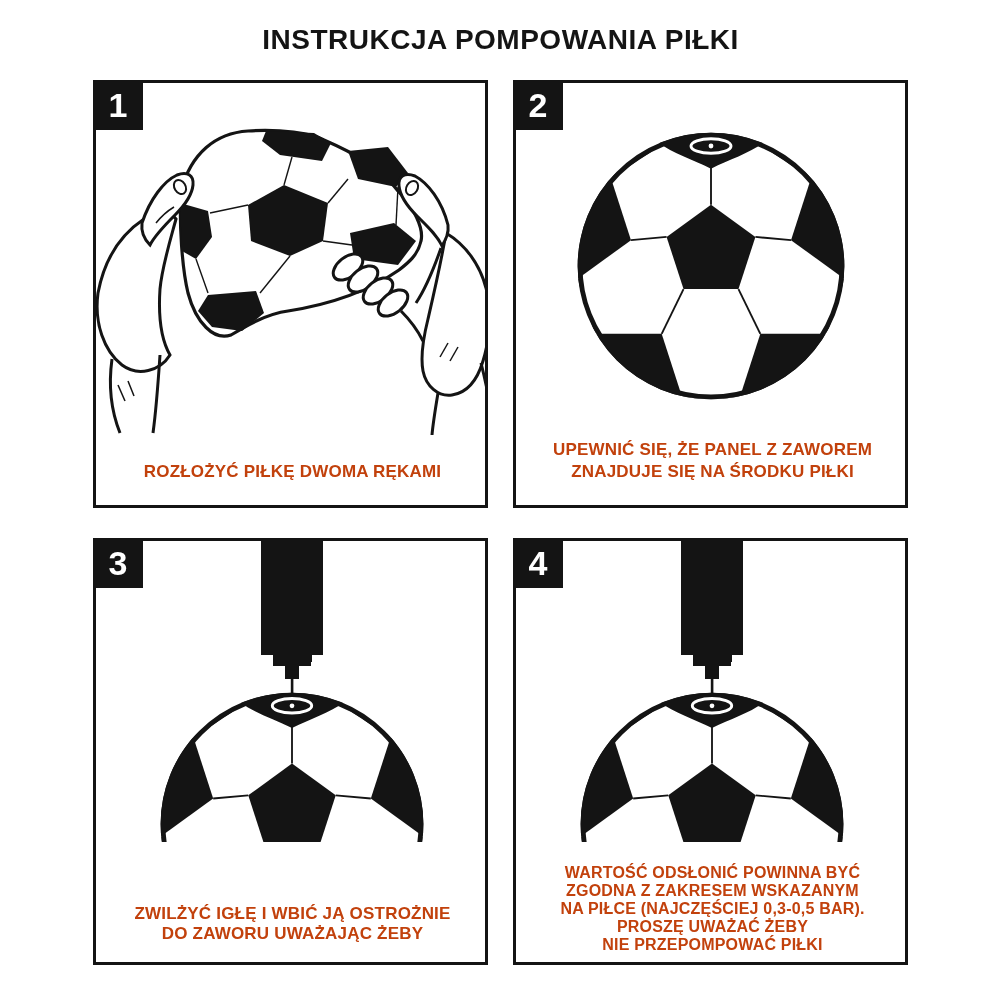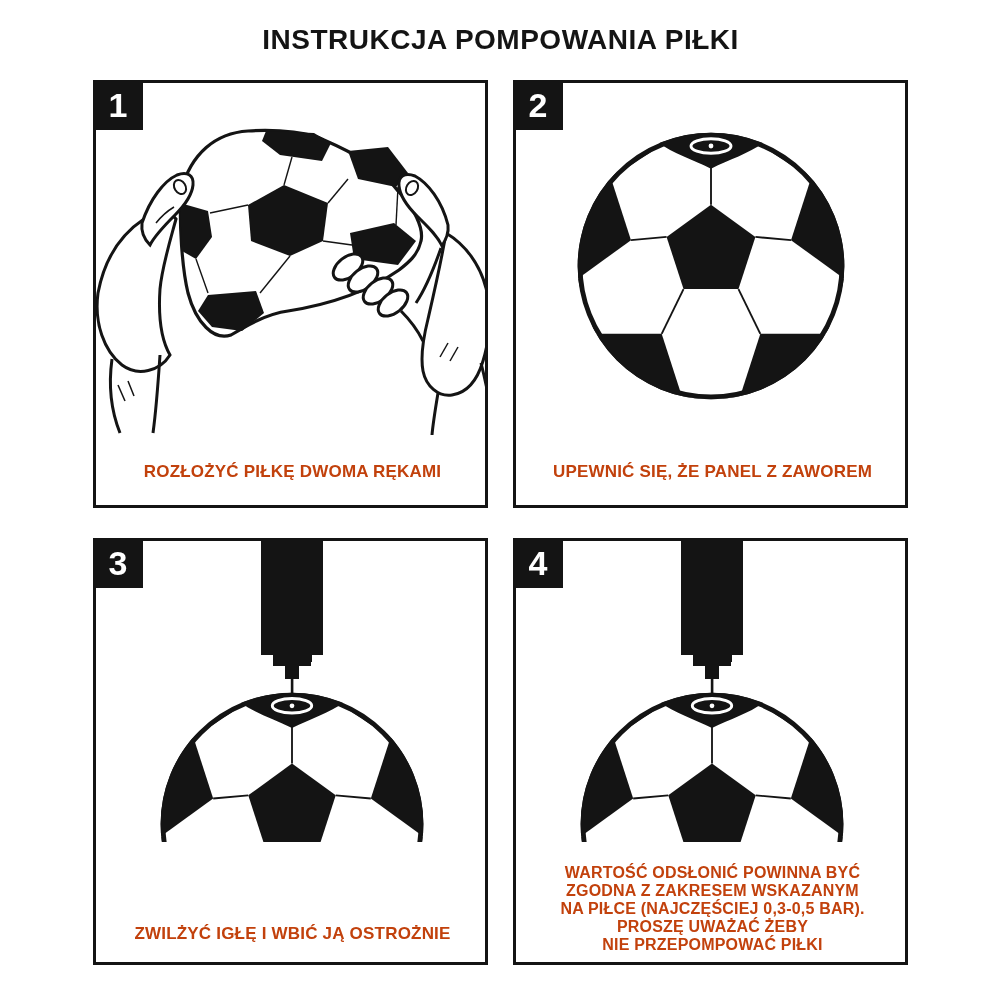--- a/index.html
+++ b/index.html
@@ -156,35 +156,37 @@
     </div>
   </div>
 
   <div class="panel r1 c2">
     <div class="badge">2</div>
     <svg class="ill" style="left:59px;top:47px" width="272" height="272" viewBox="-102 -102 204 204">
       <use href="#soccer-ball" x="-102" y="-102" width="204" height="204"></use>
     </svg>
     <div class="caption cap-2">
       <div>UPEWNIĆ SIĘ, ŻE PANEL Z ZAWOREM</div>
+      <div>ZNAJDUJE SIĘ NA ŚRODKU PIŁKI</div>
     </div>
   </div>
 
   <div class="panel r2 c1">
     <div class="badge">3</div>
     <svg class="ill" style="left:161px;top:0" width="70" height="165" viewBox="0 0 70 165">
       <use href="#pump"></use>
     </svg>
     <div class="half-ball-wrap">
       <svg width="268" height="268" viewBox="-102 -102 204 204">
         <use href="#soccer-ball" x="-102" y="-102" width="204" height="204"></use>
       </svg>
     </div>
     <div class="caption cap-3">
       <div>ZWILŻYĆ IGŁĘ I WBIĆ JĄ OSTROŻNIE</div>
+      <div>DO ZAWORU UWAŻAJĄC ŻEBY</div>
     </div>
   </div>
 
   <div class="panel r2 c2">
     <div class="badge">4</div>
     <svg class="ill" style="left:161px;top:0" width="70" height="165" viewBox="0 0 70 165">
       <use href="#pump"></use>
     </svg>
     <div class="half-ball-wrap">
       <svg width="268" height="268" viewBox="-102 -102 204 204">

